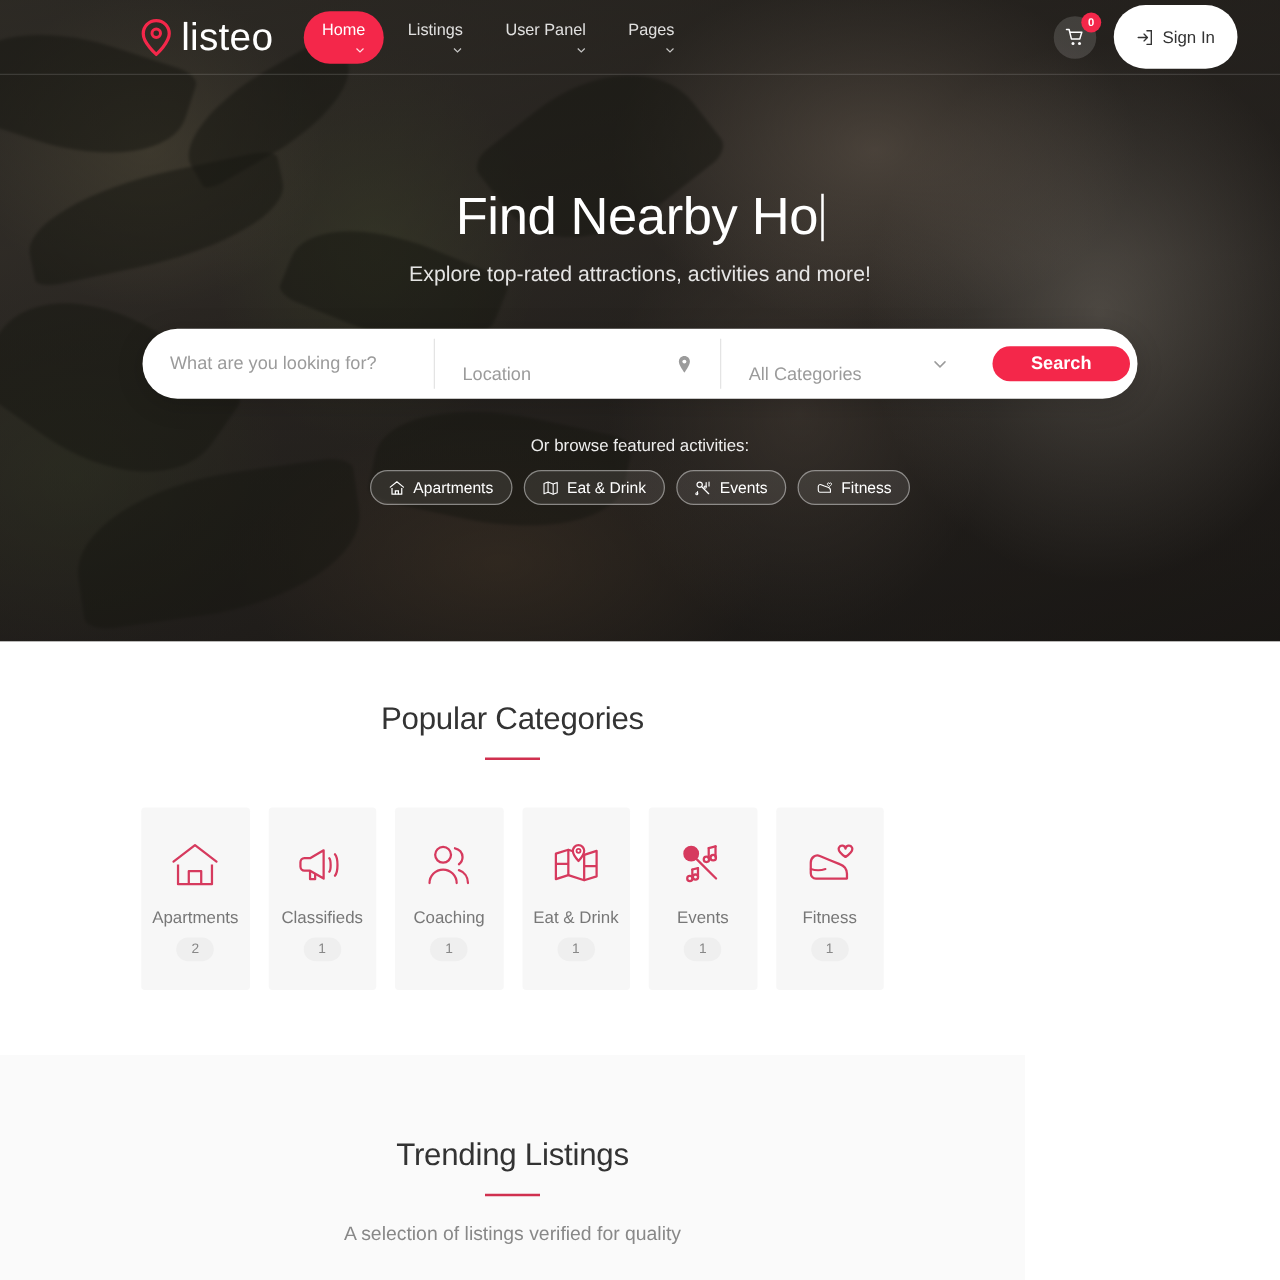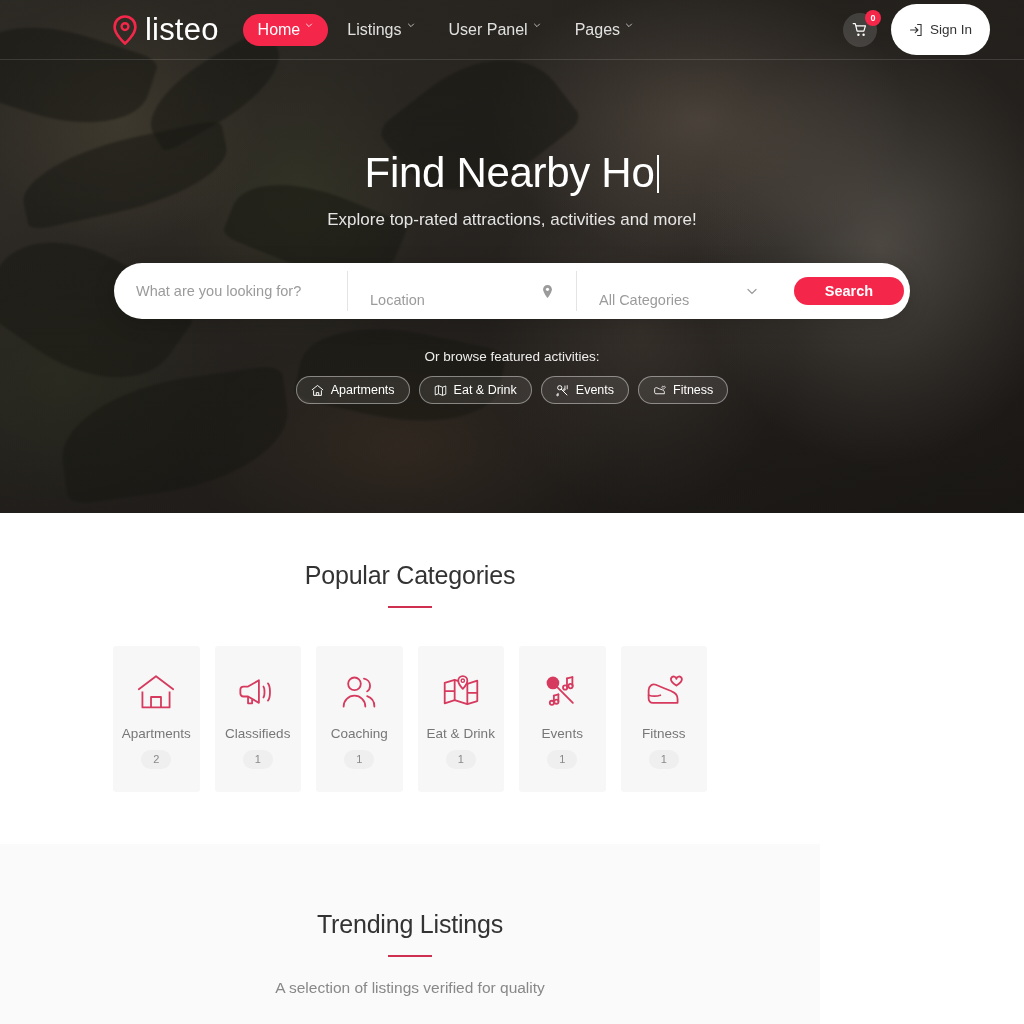--- a/index.html
+++ b/index.html
@@ -53,24 +53,24 @@
     border-bottom: 1px solid rgba(255,255,255,.13);
   }
   .logo { display: flex; align-items: center; gap: 7px; margin-right: 24px; }
   .logo-mark { width: 26px; height: 30px; display: block; }
   .logo-text {
     font-size: 31px; color: #fff; font-weight: 400;
     letter-spacing: .2px; line-height: 1;
   }
   .nav { display: flex; align-items: center; gap: 4px; }
   .nav-item {
-    display: flex; align-items: flex-start; gap: 5px;
+    display: flex; align-items: flex-end; gap: 5px;
     padding: 7px 15px; border-radius: 50px;
-    font-size: 16px; color: rgba(255,255,255,.86);
-    cursor: pointer; white-space: nowrap;
+    font-size: 13px; color: rgba(255,255,255,.86);
+    cursor: pointer; white-space: nowrap; flex-direction: column;
   }
   .nav-item.active { background: #f4274a; color: #fff; font-weight: 500; }
   .caret { width: 8px; height: 8px; display: block; opacity: .85; }
   .header-right { margin-left: auto; display: flex; align-items: center; gap: 14px; }
   .cart-wrap { position: relative; width: 34px; height: 34px; }
   .cart-btn {
     width: 34px; height: 34px; border-radius: 50%;
     background: rgba(255,255,255,.14);
     display: flex; align-items: center; justify-content: center;
     cursor: pointer;

